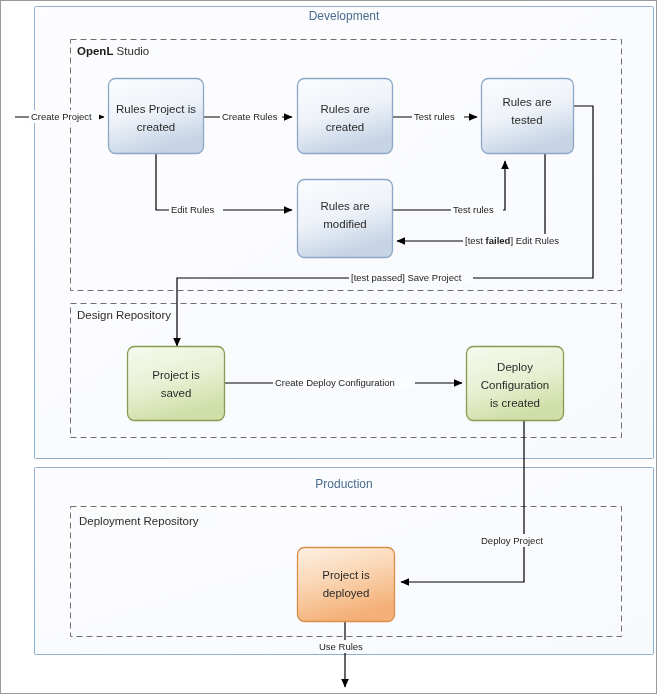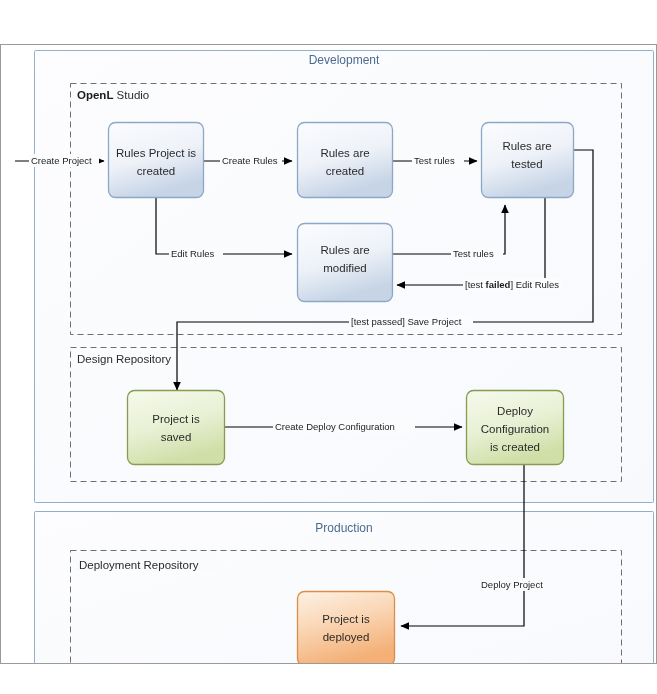--- a/index.html
+++ b/index.html
@@ -3,27 +3,26 @@
 <meta charset="utf-8">
 <style>
   html, body {
     margin: 0;
     padding: 0;
     background: #ffffff;
   }
   #page {
     position: relative;
     width: 657px;
-    height: 620px;
+    height: 694px;
     background: #ffffff;
     border: 1px solid #9a9a9a;
     box-sizing: border-box;
     font-family: "Liberation Sans", sans-serif;
     overflow: hidden;
-    margin-top: 44px;
   }
   svg.diagram {
     position: absolute;
     left: 0;
     top: 0;
     width: 657px;
     height: 694px;
   }
   .swimlane-title {
     font-size: 12px;

